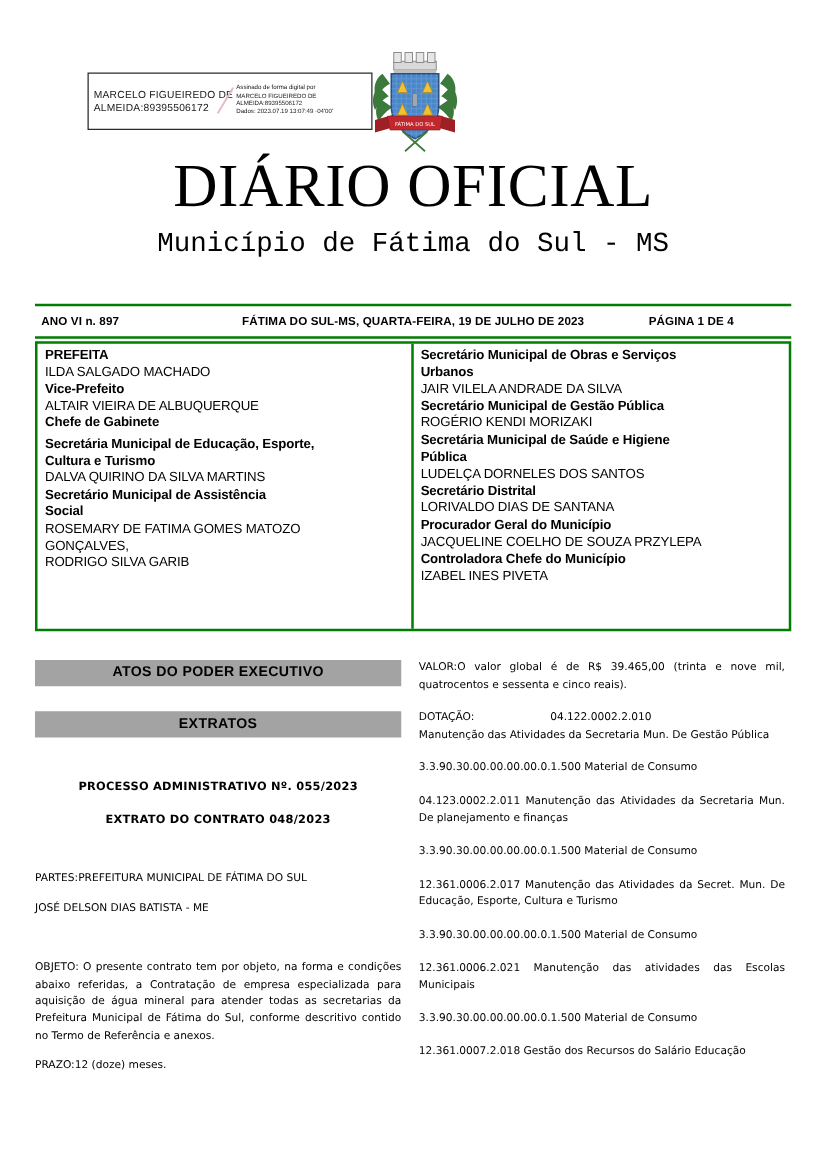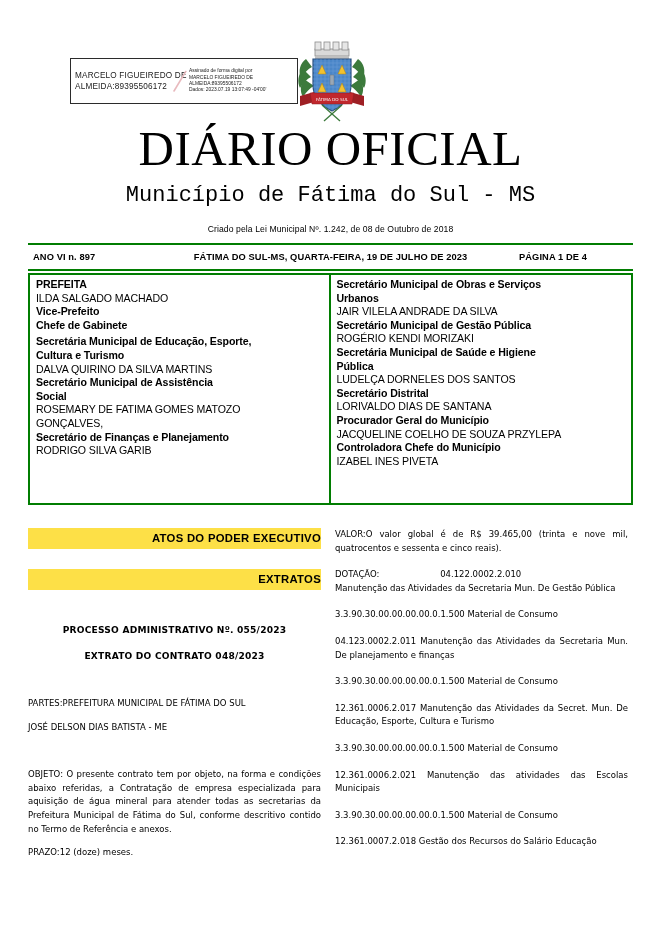--- a/index.html
+++ b/index.html
@@ -162,23 +162,23 @@
     position: absolute;
     left: 28px;
     right: 28px;
     top: 528px;
     display: flex;
     gap: 14px;
   }
   .col { width: 293px; box-sizing: border-box; }
 
   .greenbar {
-    background: #fde047;
+    background: #a3a3a3;
     color: #000000;
-    text-align: right;
+    text-align: center;
     font-size: 11.3px;
     font-weight: bold;
     letter-spacing: .3px;
     padding: 4px 0 4px 0;
     line-height: 13px;
   }
   .greenbar + .greenbar { margin-top: 20px; }
 
   .doc-head {
     font-family: "DejaVu Sans", sans-serif;
@@ -274,44 +274,43 @@
       <g stroke="#3c7a3c" stroke-width="1.4" fill="none">
         <path d="M26 72 L44 88"></path>
         <path d="M46 72 L28 88"></path>
       </g>
     </svg>
   </div>
 
   <div class="masthead">
     <h1 class="do-title">DIÁRIO OFICIAL</h1>
     <h2 class="do-sub">Município de Fátima do Sul - MS</h2>
-    <p class="do-law">Criado pela Lei Municipal Nº. 1.242, de 08 de Outubro de 2018</p>
   </div>
 
   <div class="editionbar">
     <div class="ed-left">ANO VI n. 897</div>
     <div class="ed-mid">FÁTIMA DO SUL-MS, QUARTA-FEIRA, 19 DE JULHO DE 2023</div>
     <div class="ed-right">PÁGINA 1 DE 4</div>
   </div>
 
   <div class="officials">
     <div class="off-col left">
       <div class="off-line role">PREFEITA</div>
       <div class="off-line name">ILDA SALGADO MACHADO</div>
       <div class="off-line role">Vice-Prefeito</div>
+      <div class="off-line name">ALTAIR VIEIRA DE ALBUQUERQUE</div>
       <div class="off-line role">Chefe de Gabinete</div>
       <div class="gap-sm"></div>
       <div class="off-line role">Secretária Municipal de Educação, Esporte,
 Cultura e Turismo</div>
       <div class="off-line name">DALVA QUIRINO DA SILVA MARTINS</div>
       <div class="off-line role">Secretário Municipal de Assistência
 Social</div>
       <div class="off-line name">ROSEMARY DE FATIMA GOMES MATOZO
 GONÇALVES,</div>
-      <div class="off-line role">Secretário de Finanças e Planejamento</div>
       <div class="off-line name">RODRIGO SILVA GARIB</div>
     </div>
     <div class="off-col right">
       <div class="off-line role">Secretário Municipal de Obras e Serviços
 Urbanos</div>
       <div class="off-line name">JAIR VILELA ANDRADE DA SILVA</div>
       <div class="off-line role">Secretário Municipal de Gestão Pública</div>
       <div class="off-line name">ROGÉRIO KENDI MORIZAKI</div>
       <div class="off-line role">Secretária Municipal de Saúde e Higiene
 Pública</div>

